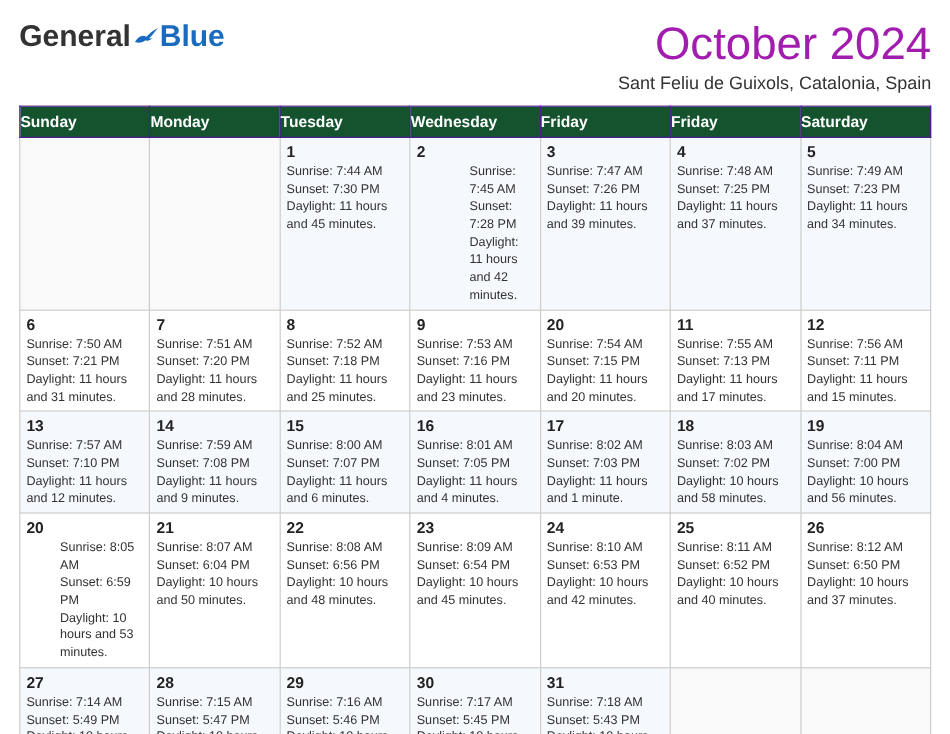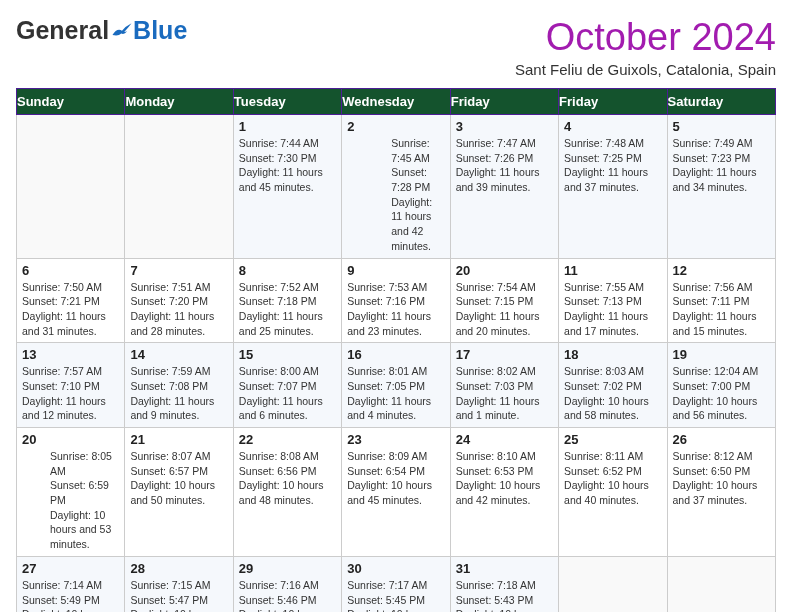--- a/index.html
+++ b/index.html
@@ -234,36 +234,36 @@
 Daylight: 11 hours and 1 minute.</div>
         </td>
         <td>
           <span class="day-num">18</span>
           <div class="day-info" style="white-space: pre-line;">Sunrise: 8:03 AM
 Sunset: 7:02 PM
 Daylight: 10 hours and 58 minutes.</div>
         </td>
         <td>
           <span class="day-num">19</span>
-          <div class="day-info" style="white-space: pre-line;">Sunrise: 12:04 AM
+          <div class="day-info" style="white-space: pre-line;">Sunrise: 8:04 AM
 Sunset: 7:00 PM
 Daylight: 10 hours and 56 minutes.</div>
         </td>
       </tr>
       <tr>
         <td>
           <span class="day-num">20</span>
           <div class="day-info" style="white-space: pre-line; margin-left: 28px;">Sunrise: 8:05 AM
 Sunset: 6:59 PM
 Daylight: 10 hours and 53 minutes.</div>
         </td>
         <td>
           <span class="day-num">21</span>
           <div class="day-info" style="white-space: pre-line;">Sunrise: 8:07 AM
-Sunset: 6:57 PM
+Sunset: 6:04 PM
 Daylight: 10 hours and 50 minutes.</div>
         </td>
         <td>
           <span class="day-num">22</span>
           <div class="day-info" style="white-space: pre-line;">Sunrise: 8:08 AM
 Sunset: 6:56 PM
 Daylight: 10 hours and 48 minutes.</div>
         </td>
         <td>
           <span class="day-num">23</span>

